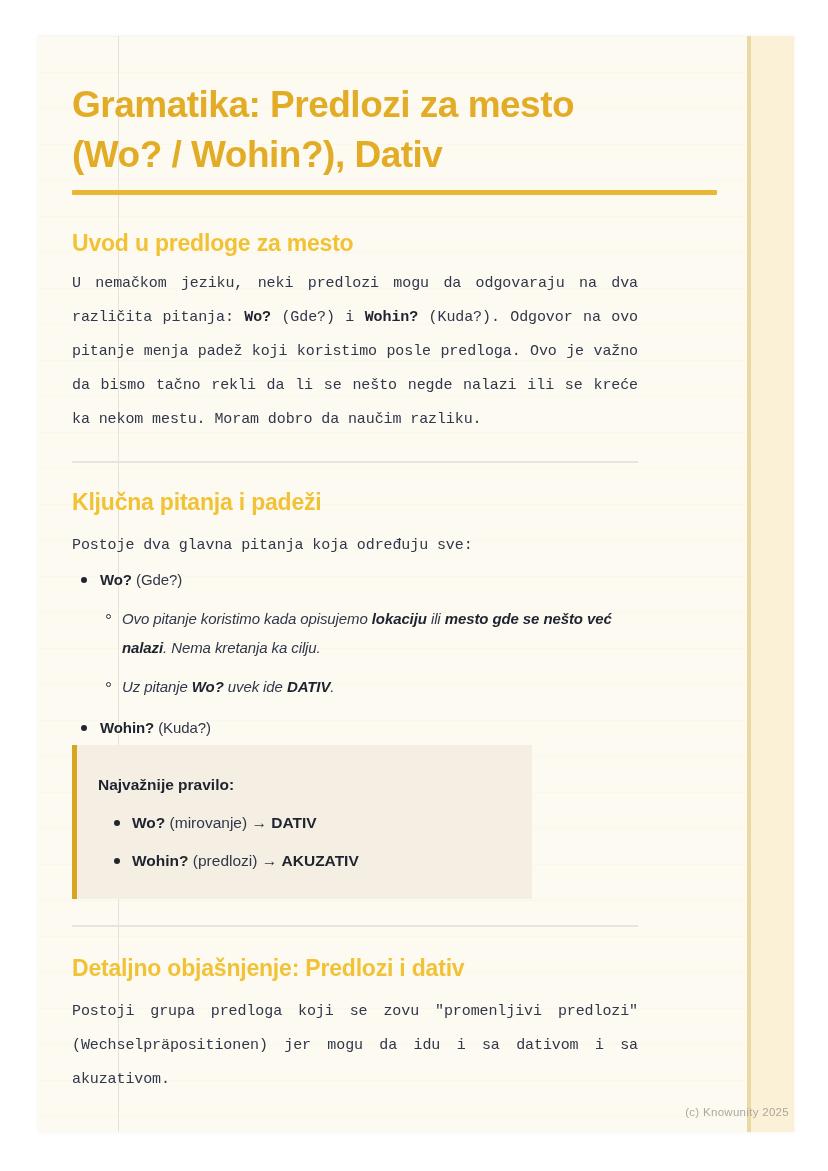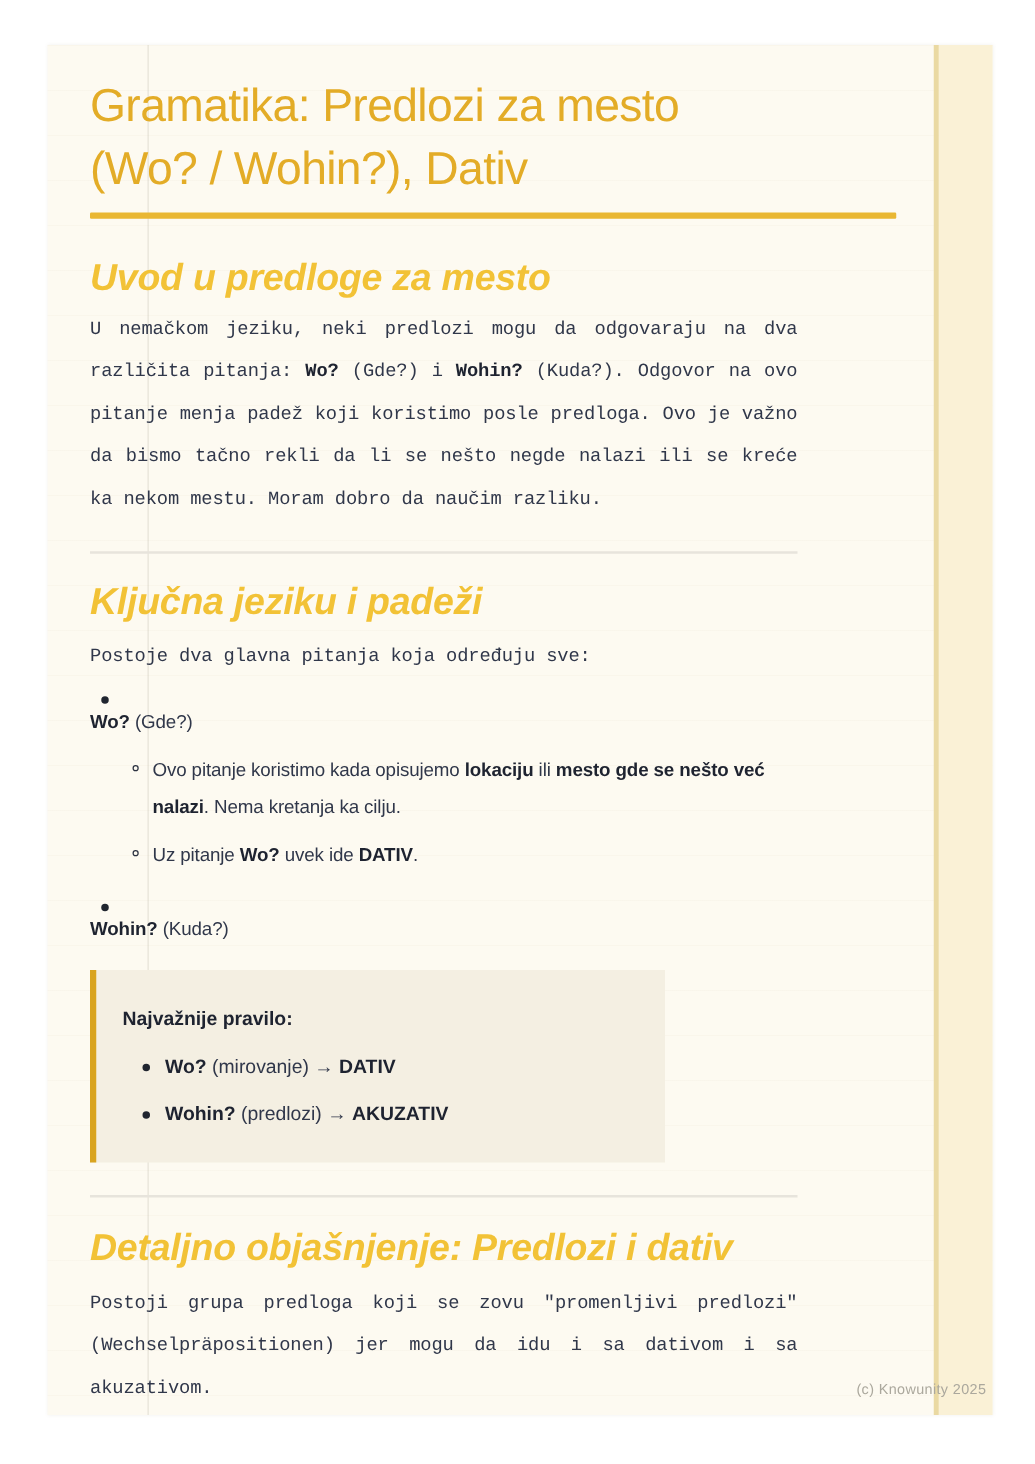--- a/index.html
+++ b/index.html
@@ -23,68 +23,68 @@
     background:#ead9a2; z-index:0;
   }
   .margin-strip {
     position:absolute; left:713px; right:0; top:0; bottom:0;
     background:#faf1d6; z-index:0;
   }
 
   .content { position:relative; z-index:1; margin-left:34px; width:576px; color:#2f3542; }
 
   h1.doc-title {
-    margin-top:24px; font-size:37px; line-height:50px; font-weight:400;
+    margin-top:44px; font-size:37px; line-height:50px; font-weight:700;
     color:#e3ac27; letter-spacing:-0.5px;
   }
   h1.doc-title span { display:block; white-space:nowrap; }
 
   .title-rule { margin-top:10px; width:645px; height:5px; background:#e9b733; border-radius:1px; }
 
   h2.section-heading {
-    font-size:30px; line-height:30px; font-weight:800;
-    color:#f2c236; letter-spacing:-0.2px;font-style:italic;
+    font-size:23px; line-height:30px; font-weight:800;
+    color:#f2c236; letter-spacing:-0.2px;
   }
   .h2-uvod { margin-top:33px; }
   .h2-kljucna { margin-top:24px; }
   .h2-detaljno { margin-top:26px; }
 
   p.body-text {
     font-size:15px; line-height:34px; letter-spacing:-0.1px;
     width:566px; text-align:justify; color:#30374a;font-family:Liberation Mono, monospace;
   }
   .p-uvod { margin-top:9px; }
   .p-intro { margin-top:12px; text-align:left; }
   .p-detaljno { margin-top:12px; }
 
   .b { font-weight:700; color:#1e2330; }
 
   hr.divider { border:none; height:2px; background:#e7e4dc; width:566px; }
   .div-1 { margin-top:24px; }
   .div-2 { margin-top:26px; }
 
-  .l1-item { display:flex; font-size:15px; line-height:29px; letter-spacing:-0.1px; color:#30374a;flex-direction:column; }
+  .l1-item { display:flex; font-size:15px; line-height:29px; letter-spacing:-0.1px; color:#30374a; }
   .l1-item .marker {
     flex:0 0 auto; width:6px; height:6px; border-radius:50%;
     background:#20252f; margin:12px 13px 0 9px;
   }
   .li-a { margin-top:2px; }
   .li-b { margin-top:12px; }
 
-  .l2-item { display:flex; margin-left:34px; font-size:15px; line-height:29px; letter-spacing:-0.1px; color:#30374a; }
+  .l2-item { display:flex; margin-left:34px; font-size:15px; line-height:29px; letter-spacing:-0.1px; color:#30374a;font-style:italic; }
   .l2-item .marker {
     flex:0 0 auto; width:5px; height:5px; border:1.5px solid #2b3140; border-radius:50%;
     background:transparent; margin:10px 11px 0 0;
   }
   .l2-item .l2-text { width:500px; }
   .sub-gap-first { margin-top:10px; }
   .sub-gap { margin-top:10px; }
 
   .callout {
-    margin-top:18px; width:460px; background:#f4efe2;
+    margin-top:3px; width:460px; background:#f4efe2;
     border-left:5px solid #d9a41f;
     padding:26px 20px 24px 21px;
   }
   .callout-title { font-size:15.5px; line-height:28px; font-weight:700; color:#1e2330; }
   .callout-item { display:flex; margin-top:10px; font-size:15.5px; line-height:28px; color:#30374a;text-align:center; }
   .callout-item .marker {
     flex:0 0 auto; width:6px; height:6px; border-radius:50%;
     background:#20252f; margin:11px 12px 0 16px;
   }
 
@@ -107,21 +107,21 @@
       <span>Gramatika: Predlozi za mesto</span>
       <span>(Wo? / Wohin?), Dativ</span>
     </h1>
     <div class="title-rule"></div>
 
     <h2 class="section-heading h2-uvod">Uvod u predloge za mesto</h2>
     <p class="body-text p-uvod"><span>U nemačkom jeziku, neki predlozi mogu da odgovaraju na dva različita pitanja: </span><span class="b">Wo?</span><span> (Gde?) i </span><span class="b">Wohin?</span><span> (Kuda?). Odgovor na ovo pitanje menja padež koji koristimo posle predloga. Ovo je važno da bismo tačno rekli da li se nešto negde nalazi ili se kreće ka nekom mestu. Moram dobro da naučim razliku.</span></p>
 
     <hr class="divider div-1">
 
-    <h2 class="section-heading h2-kljucna">Ključna jeziku i padeži</h2>
+    <h2 class="section-heading h2-kljucna">Ključna pitanja i padeži</h2>
     <p class="body-text p-intro">Postoje dva glavna pitanja koja određuju sve:</p>
 
     <div class="l1-item li-a">
       <span class="marker"></span>
       <span class="l1-text"><span class="b">Wo?</span><span> (Gde?)</span></span>
     </div>
     <div class="l2-item sub-gap-first">
       <span class="marker"></span>
       <span class="l2-text"><span>Ovo pitanje koristimo kada opisujemo </span><span class="b">lokaciju</span><span> ili </span><span class="b">mesto gde se nešto već nalazi</span><span>. Nema kretanja ka cilju.</span></span>
     </div>

